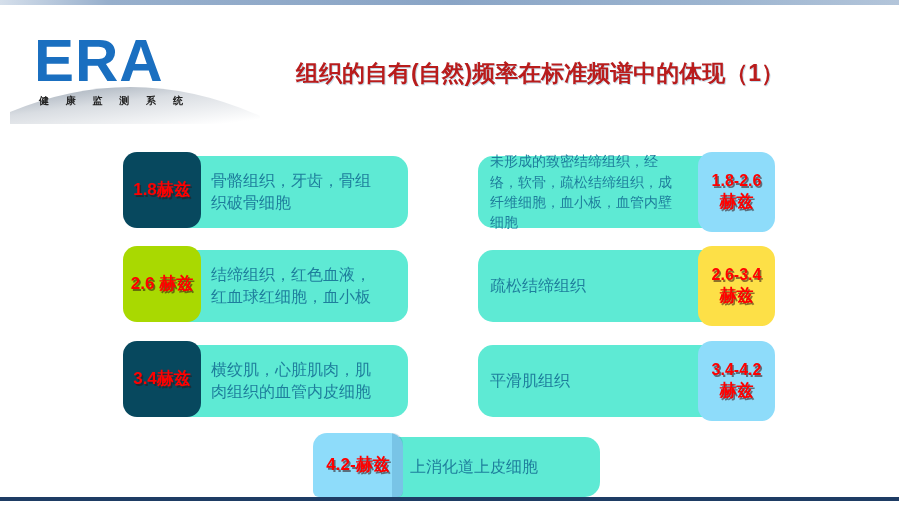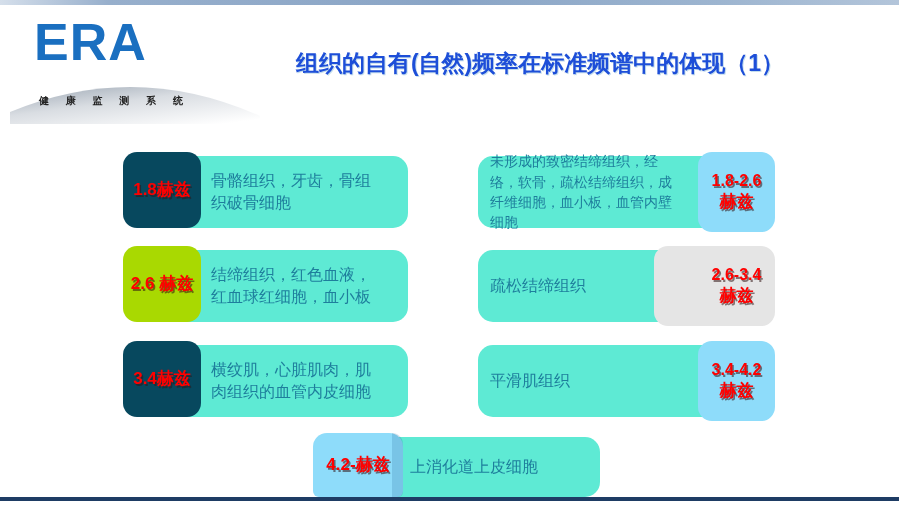--- a/index.html
+++ b/index.html
@@ -15,34 +15,34 @@
   }
   
   .bottom-bar{
     position:absolute;left:0;top:497px;width:899px;height:4px;
     background:#1e3c64;
   }
   
   .logo{position:absolute;left:10px;top:8px;width:250px;height:120px;}
   .logo .arc{position:absolute;left:0;top:68px;width:250px;height:48px;}
   .logo .brand{
-    position:absolute;left:24px;top:8px;
-    font-size:52px;font-weight:800;line-height:1;
+    position:absolute;left:24px;top:23px;
+    font-size:60px;font-weight:800;line-height:1;
     color:#1a6fc0;letter-spacing:1px;
   }
   .logo .sub{
     position:absolute;left:29px;top:86px;width:190px;
     font-size:10px;font-weight:700;color:#222;
     letter-spacing:7px;white-space:nowrap;
   }
   
   .title{
-    position:absolute;left:250px;top:48px;width:580px;
+    position:absolute;left:250px;top:58px;width:580px;
     text-align:center;font-size:23px;font-weight:700;
-    color:#1d4ed8;text-shadow:1px 1px 0 rgba(90,160,200,0.35);
+    color:#b91c1c;text-shadow:1px 1px 0 rgba(90,160,200,0.35);
   }
   
   .gray-box{
     position:absolute;background:#5eead4;border-radius:15px;
     display:flex;align-items:center;
   }
   .desc{color:#1e7e9c;font-size:16px;line-height:1.38;}
   .sq{
     position:absolute;border-radius:14px;z-index:2;
     display:flex;flex-direction:column;align-items:center;justify-content:center;
@@ -137,21 +137,21 @@
   <div class="sq" style="background-color: rgb(142, 220, 250);">
     <span class="freq-num">1.8-2.6</span>
     <span class="freq-unit">赫兹</span>
   </div>
 </div>
 
 <div class="row-right" style="top:246px">
   <div class="gray-box">
     <div class="desc">疏松结缔组织</div>
   </div>
-  <div class="sq" style="background-color: #e5e5e5; padding-left: 44px;">
+  <div class="sq" style="background-color: #fde047;">
     <span class="freq-num">2.6-3.4</span>
     <span class="freq-unit">赫兹</span>
   </div>
 </div>
 
 <div class="row-right" style="top:341px">
   <div class="gray-box">
     <div class="desc">平滑肌组织</div>
   </div>
   <div class="sq" style="background-color: rgb(142, 220, 250);">

